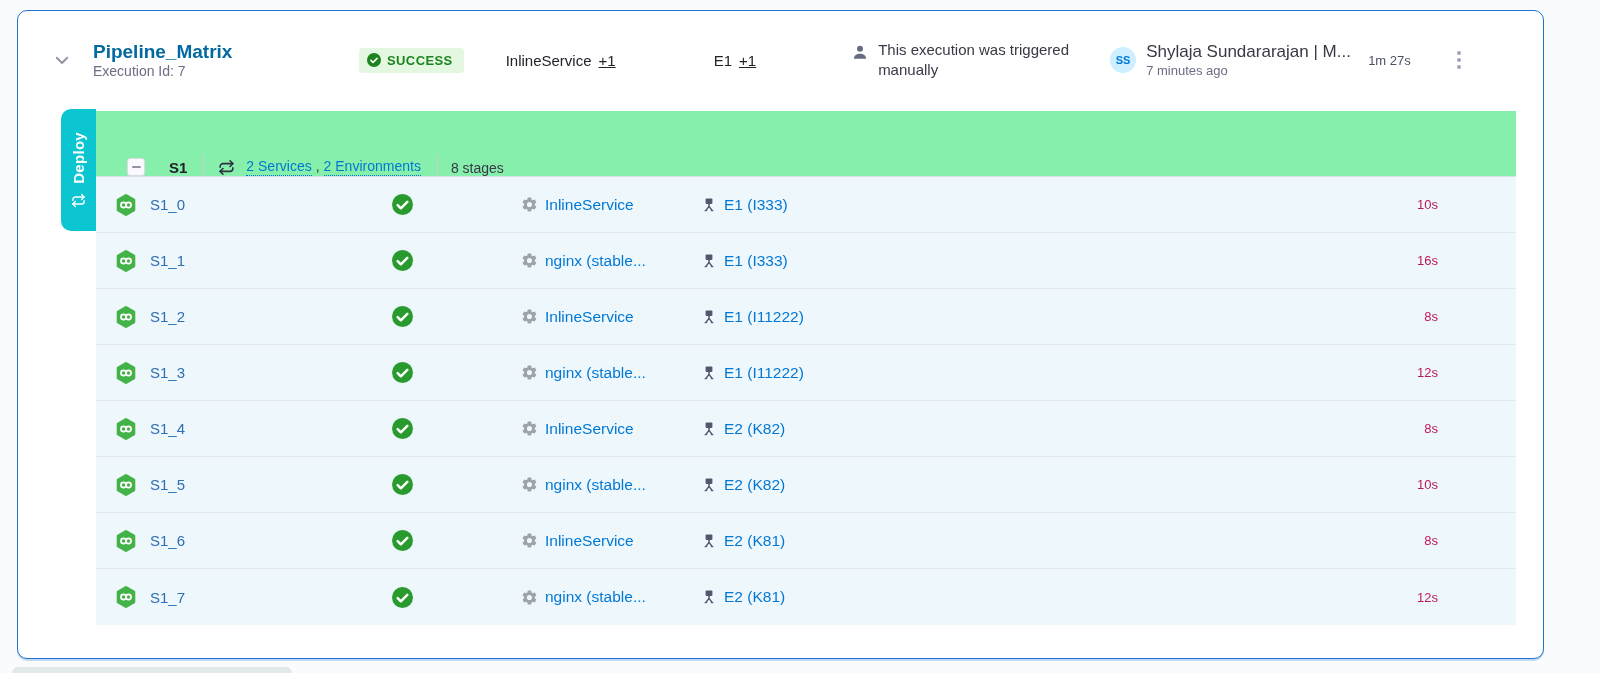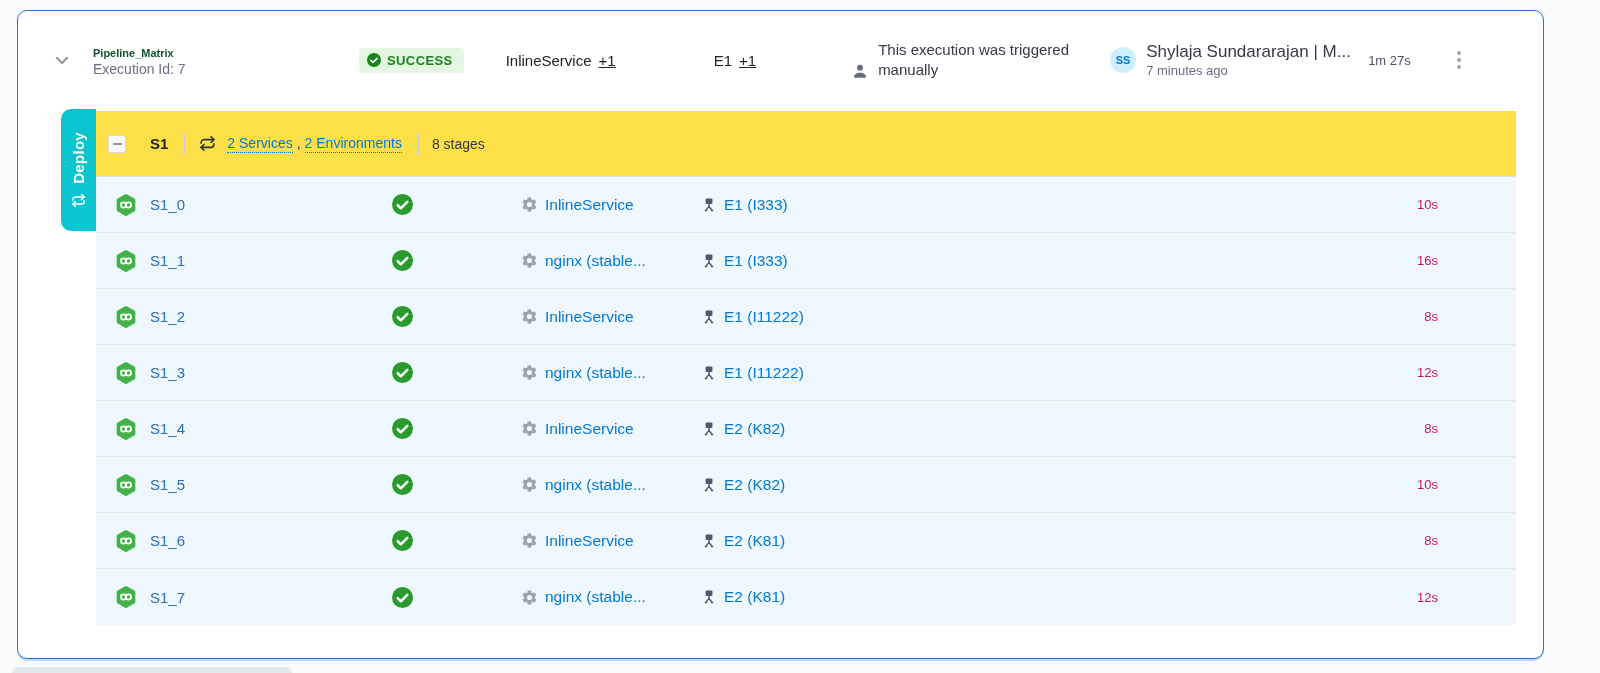--- a/index.html
+++ b/index.html
@@ -15,32 +15,32 @@
     position:absolute; left:17px; top:10px; width:1527px; height:649px;
     background:#FFFFFF;
     border:1.5px solid #2173CE;
     border-radius:10px;
     box-shadow:0 2px 0 rgba(33,115,206,.25);
   }
   
   .card-header { height:98px; display:flex; align-items:center; }
   .chev { margin-left:35px; width:18px; height:18px; color:#9195A5; cursor:pointer; flex:none; }
   .title-block { margin-left:22px; width:266px; flex:none; }
-  .pipeline-title { color:#14532d; font-size:11px; font-weight:bold; text-decoration:none; display:inline-block; }
+  .pipeline-title { color:#0369a1; font-size:19px; font-weight:bold; text-decoration:none; display:inline-block; }
   .exec-id { color:#6B6D85; font-size:14px; }
   .badge {
     flex:none; display:inline-flex; align-items:center; gap:6px;
     background:#E4F7E1; color:#1B841D; font-weight:bold; font-size:13px; letter-spacing:.4px;
     padding:5px 11px 5px 8px; border-radius:4px;
   }
   .summary { flex:none; font-size:15px; color:#22222A; display:flex; align-items:center; gap:7px; }
   .summary.services { margin-left:42px; }
   .summary.envs { margin-left:98px; }
   .more-link { color:#22222A; text-decoration:underline; font-size:15px; }
-  .trigger { flex:none; margin-left:95px; display:flex; align-items:flex-end; gap:9px; width:252px; }
+  .trigger { flex:none; margin-left:95px; display:flex; align-items:flex-start; gap:9px; width:252px; }
   .trigger .txt { font-size:15px; color:#383946; line-height:1.35; }
   .person { width:18px; height:18px; color:#676B80; margin-top:3px; flex:none; }
   .avatar {
     flex:none; margin-left:7px; width:26px; height:26px; border-radius:50%;
     background:#CDEFFF; color:#0278D5; font-size:11px; font-weight:bold;
     display:flex; align-items:center; justify-content:center;
   }
   .user-block { flex:none; margin-left:10px; width:212px; }
   .user-name { font-size:17px; color:#383946; white-space:nowrap; overflow:hidden; }
   .time-ago { font-size:13px; color:#6B6D85; margin-top:1px; }
@@ -55,22 +55,22 @@
     cursor:pointer;
   }
   .deploy-tab .label {
     writing-mode:vertical-rl; transform:rotate(180deg);
     color:#fff; font-weight:bold; font-size:15px; letter-spacing:.3px;
   }
   .deploy-tab .loop { width:15px; height:15px; color:#fff; }
   
   .panel { position:absolute; left:78px; top:100px; width:1420px; }
   .panel-header {
-    height:66px; background:#fde047; border-bottom:1px solid #DDE1E6;
-    display:flex; align-items:center; padding-left:12px; font-size:14px;
+    height:66px; background:#86efac; border-bottom:1px solid #DDE1E6;
+    display:flex; align-items:flex-end; padding-left:31px; font-size:14px;
   }
   .minus-box {
     width:18px; height:18px; border:1px solid #D9DAE6; border-radius:3px; background:#FAFAFE;
     display:flex; align-items:center; justify-content:center; cursor:pointer; flex:none;
   }
   .minus-box i { width:9px; height:2px; background:#9293A5; border-radius:1px; }
   .group-name { margin-left:24px; font-size:15px; font-weight:bold; color:#22222A; }
   .vdiv { width:1px; height:22px; background:#C9CCD4; margin-left:16px; }
   .loop-dark { width:17px; height:17px; color:#2F3342; margin-left:14px; }
   .dotted-link { color:#0278D5; text-decoration:none; border-bottom:1px dotted #0278D5; padding-bottom:1px; }

